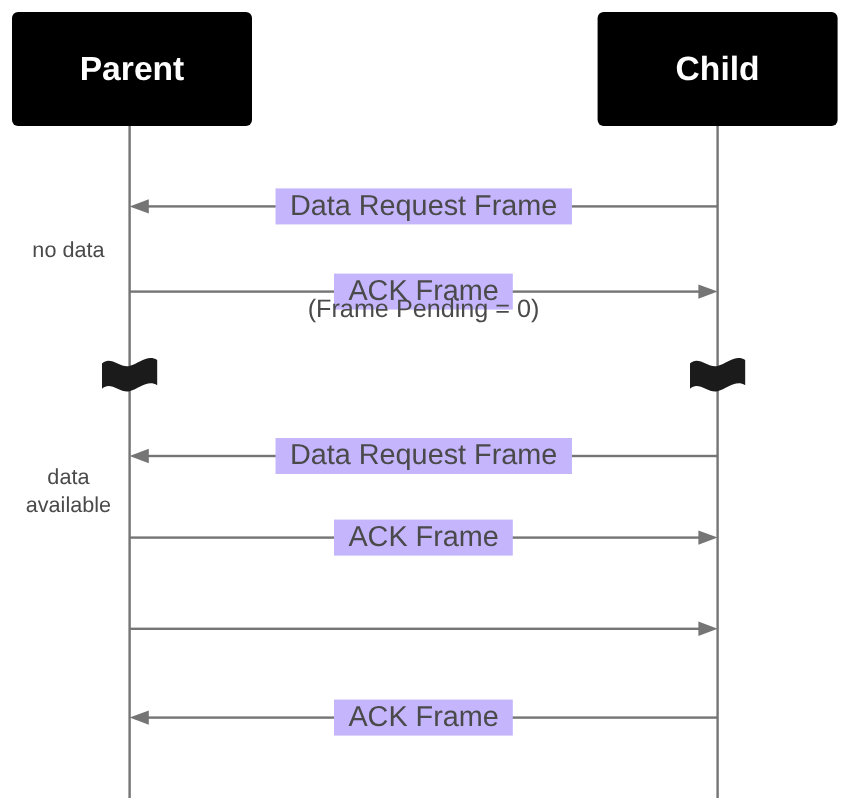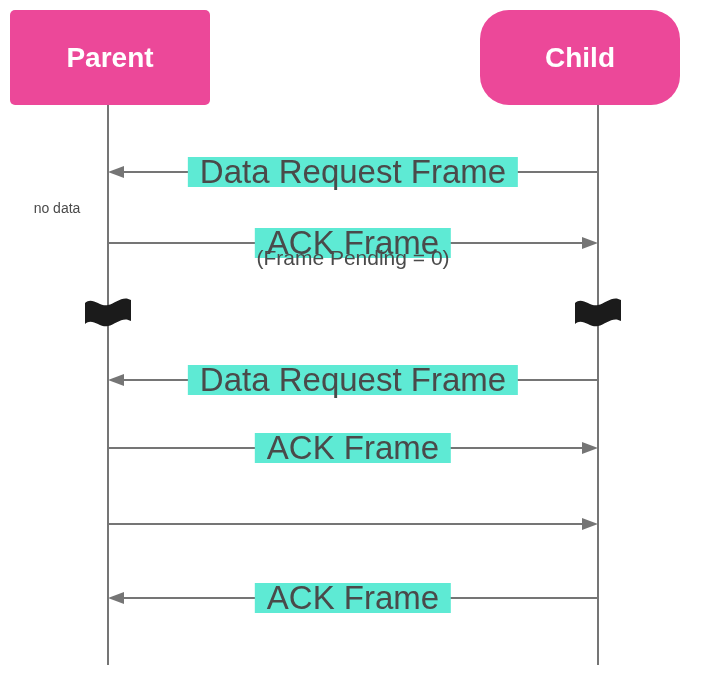--- a/index.html
+++ b/index.html
@@ -15,31 +15,31 @@
     font-family: "Liberation Sans", sans-serif;
     overflow: hidden;
   }
 
   
   .actor {
     position: absolute;
     top: 10px;
     width: 200px;
     height: 95px;
-    background: #ec4899;
+    background: #000000;
     border-radius: 5px;
     display: flex;
     align-items: center;
     justify-content: center;
     color: #ffffff;
     font-size: 28px;
     font-weight: bold;
   }
   .actor-parent { left: 10px; }
-  .actor-child  { left: 480px; border-radius: 29px; }
+  .actor-child  { left: 498px; }
 
   
   .lifeline {
     position: absolute;
     top: 105px;
     width: 2px;
     height: 560px;
     background: #757575;
   }
   .lifeline-parent { left: 107px; }
@@ -70,44 +70,44 @@
     border-bottom: 6px solid transparent;
   }
   .arrowhead.left  { left: 0;  border-right: 16px solid #757575; }
   .arrowhead.right { right: 0; border-left: 16px solid #757575; }
 
   .msg .label {
     position: absolute;
     left: 50%;
     top: 22px;
     transform: translate(-50%, -50%);
-    background: #5eead4;
+    background: #c4b5fd;
     padding: 0 12px;
-    font-size: 33px;
+    font-size: 24px;
     line-height: 30px;
     color: #4A4A4A;
     white-space: nowrap;
   }
   .msg .sublabel {
     position: absolute;
     left: 50%;
     top: 28px;
     transform: translateX(-50%);
     font-size: 21px;
     line-height: 18px;
     color: #4A4A4A;
     white-space: nowrap;
   }
 
   
   .note {
     position: absolute;
     width: 80px;
     text-align: center;
-    font-size: 14px;
+    font-size: 18px;
     line-height: 24px;
     color: #4A4A4A;
   }
   .note-no-data        { left: 17px; top: 196px; }
   .note-data-available { left: 17px; top: 385px; }
 
   
   .flag {
     position: absolute;
     width: 48px;
@@ -149,20 +149,21 @@
   <svg class="flag flag-child" viewBox="0 0 48 37">
     <path d="M1,8 C8,1 16,12 24,10 C32,8 39,0 47,5 L47,26 C39,21 32,29 24,31 C16,33 8,22 1,29 Z" fill="#1B1B1B"></path>
   </svg>
 
   <div class="msg dir-left" style="top:358px">
     <div class="line"></div>
     <div class="arrowhead left"></div>
     <div class="label">Data Request Frame</div>
   </div>
 
+  <div class="note note-data-available">data available</div>
 
   <div class="msg dir-right" style="top:426px">
     <div class="line"></div>
     <div class="arrowhead right"></div>
     <div class="label">ACK Frame</div>
   </div>
 
   <div class="msg dir-right" style="top:502px">
     <div class="line"></div>
     <div class="arrowhead right"></div>

